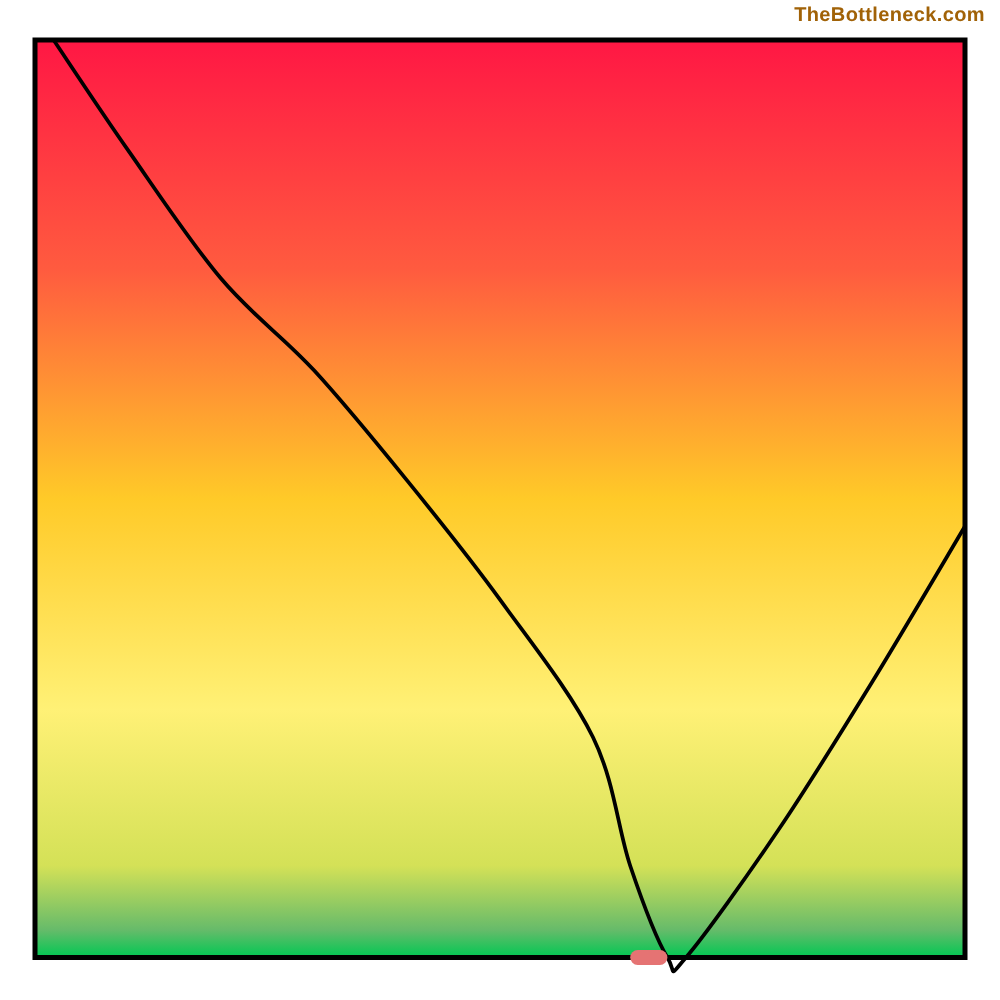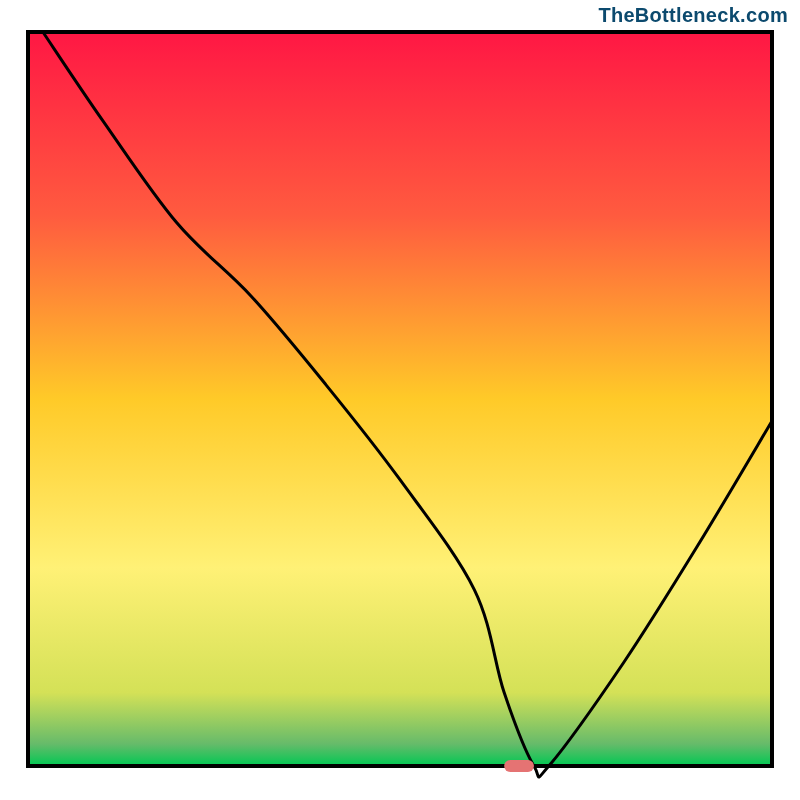--- a/index.html
+++ b/index.html
@@ -12,23 +12,23 @@
   }
   .canvas-wrap {
     position: relative;
     width: 800px;
     height: 800px;
   }
   .watermark {
     position: absolute;
     top: 4px;
     right: 12px;
-    font-size: 20px;
+    font-size: 16px;
     font-weight: 600;
-    color: #0c4a6e;
+    color: #a16207;
     letter-spacing: 0.3px;
   }
   svg {
     position: absolute;
     top: 0;
     left: 0;
   }
 </style>
 </head>
 <body>

